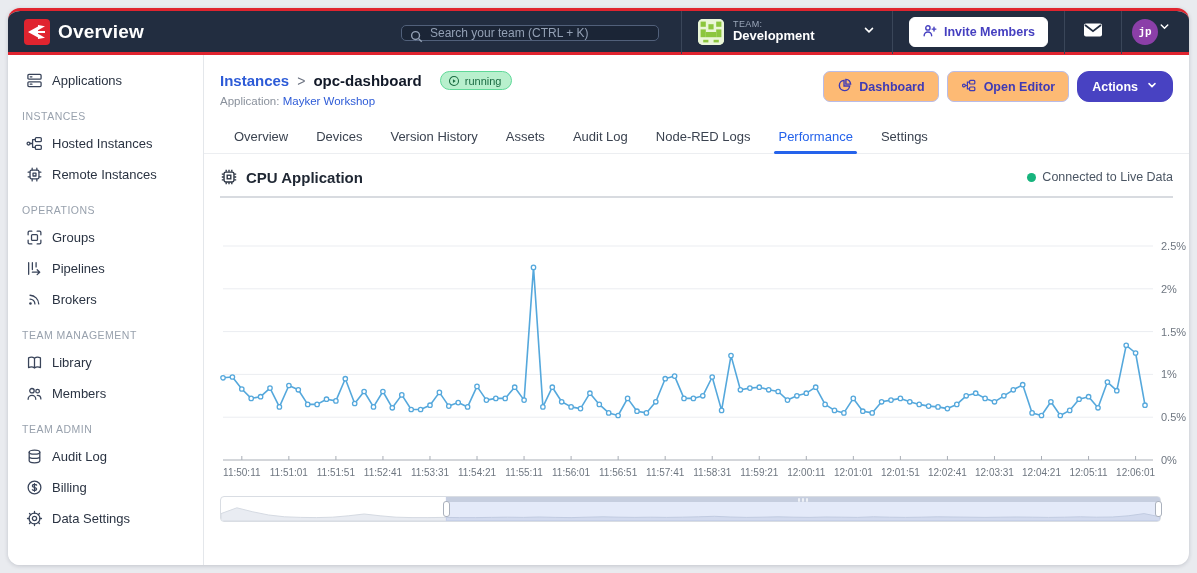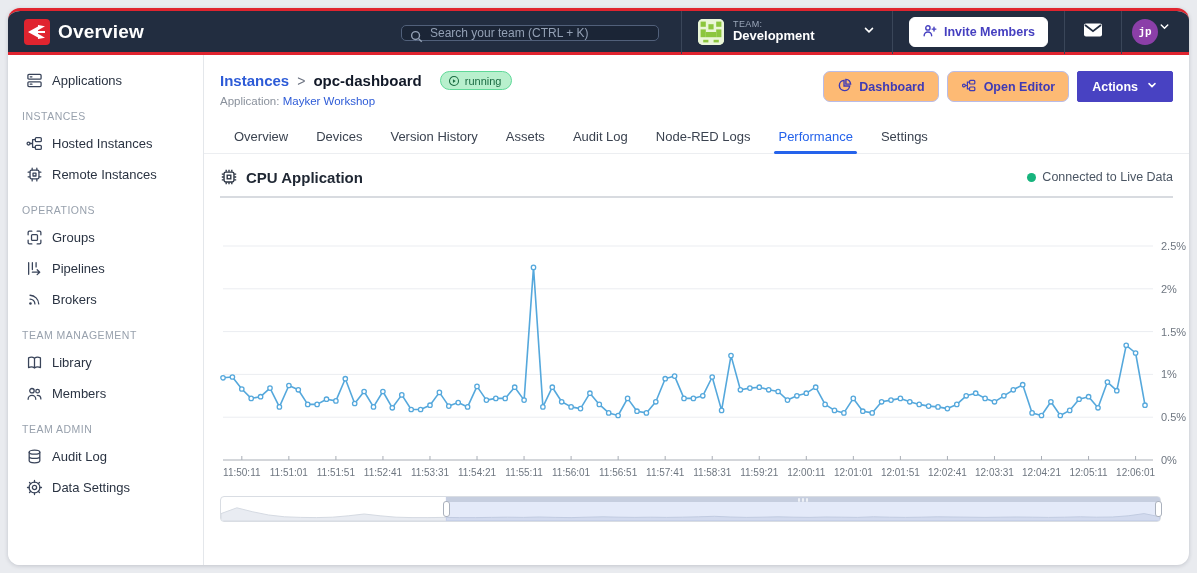--- a/index.html
+++ b/index.html
@@ -46,21 +46,21 @@
   .crumb-link { color:#2d5bd7; font-size:15px; font-weight:bold; cursor:pointer; }
   .crumb-sep { color:#6b7280; font-size:14px; }
   .crumb-current { color:#111827; font-size:15px; font-weight:bold; }
   .badge-running { display:flex; align-items:center; gap:5px; background:#b8f0cd; border:1px solid #5fd898;
                    color:#1b6b42; font-size:11px; border-radius:999px; padding:2.5px 10px 2.5px 7px; margin-left:10px; }
   .app-line { font-size:11.5px; color:#8a919c; margin-top:5px; }
   .app-line a { color:#2d5bd7; text-decoration:none; cursor:pointer; }
   .head-actions { margin-left:auto; display:flex; gap:8px; }
   .btn-outline { display:flex; align-items:center; gap:7px; background:#fdba74; border:1px solid #b9bce8; border-radius:7px;
                  height:31px; padding:0 13px; color:#3f3ab5; font-size:12.5px; font-weight:bold; cursor:pointer; }
-  .btn-solid { display:flex; align-items:center; gap:8px; background:#4842c2; border:1px solid #4842c2; border-radius:2px;
+  .btn-solid { display:flex; align-items:center; gap:8px; background:#4842c2; border:1px solid #4842c2; border-radius:12px;
                height:31px; padding:0 14px; color:#fff; font-size:12.5px; font-weight:bold; cursor:pointer; }
   .tabs { display:flex; gap:0; padding:0 16px; margin-top:16px; border-bottom:1px solid #eceef1;text-align:right; }
   .tab { font-size:13px; color:#3b4350; padding:6px 14px 9px 14px; cursor:pointer; position:relative; }
   .tab.active { color:#2563eb; }
   .tab.active::after { content:""; position:absolute; left:10px; right:10px; bottom:-1px; height:3px; background:#2563eb; border-radius:2px; }
   
   .chart-section { padding:14px 16px 0 16px; flex:1; }
   .chart-head { display:flex; align-items:center; }
   .chart-title { display:flex; align-items:center; gap:8px; font-size:15px; font-weight:bold; color:#1f2733; }
   .chart-title .ic { color:#2a3342; display:flex; }
@@ -244,20 +244,29 @@
         </div>
         <div class="side-section-header">TEAM ADMIN</div>
         <div class="side-item">
           <span class="ic">
             <svg width="17" height="17" viewBox="0 0 16 16" fill="none" stroke="currentColor" stroke-width="1.2" stroke-linecap="round" stroke-linejoin="round">
               <ellipse cx="8" cy="3.9" rx="5" ry="1.8"></ellipse>
               <path d="M3 3.9v8.2c0 1 2.2 1.8 5 1.8s5-.8 5-1.8V3.9M3 8c0 1 2.2 1.8 5 1.8S13 9 13 8"></path>
             </svg>
           </span>
           <span>Audit Log</span>
+        </div>
+        <div class="side-item">
+          <span class="ic">
+            <svg width="17" height="17" viewBox="0 0 16 16" fill="none" stroke="currentColor" stroke-width="1.2" stroke-linecap="round" stroke-linejoin="round">
+              <circle cx="8" cy="8" r="6"></circle>
+              <path d="M8 4.4v7.2M10 5.8c-.5-.9-4-1.1-4 .7 0 2 4 .9 4 3 0 1.8-3.5 1.6-4 .6"></path>
+            </svg>
+          </span>
+          <span>Billing</span>
         </div>
         <div class="side-item">
           <span class="ic">
             <svg width="17" height="17" viewBox="0 0 16 16" fill="none" stroke="currentColor" stroke-width="1.2" stroke-linecap="round" stroke-linejoin="round">
               <circle cx="8" cy="8" r="2"></circle>
               <circle cx="8" cy="8" r="5.1"></circle>
               <path d="M8 1.4v1.6M8 13v1.6M1.4 8H3M13 8h1.6M3.3 3.3l1.2 1.2M11.5 11.5l1.2 1.2M12.7 3.3l-1.2 1.2M4.5 11.5l-1.2 1.2"></path>
             </svg>
           </span>
           <span>Data Settings</span>

